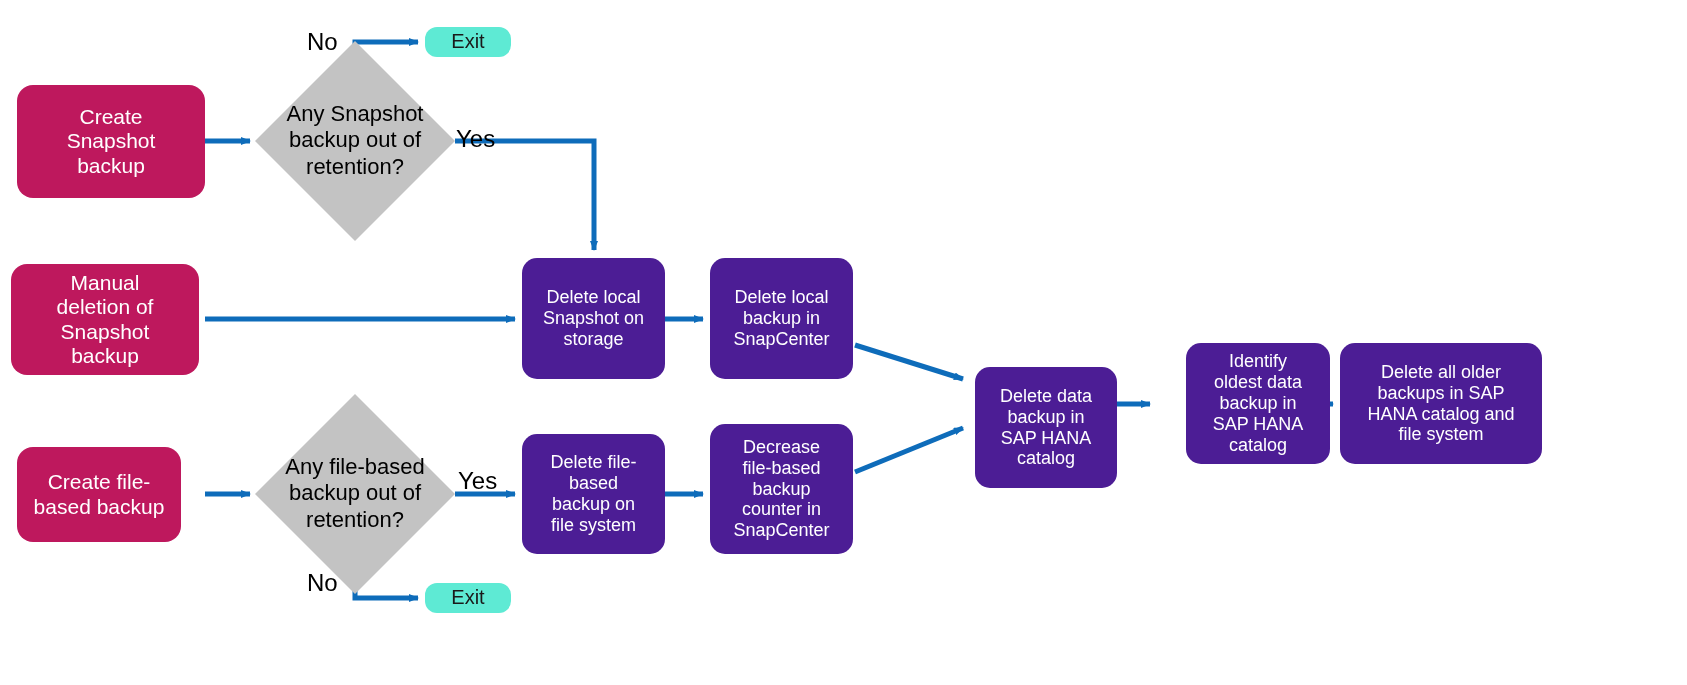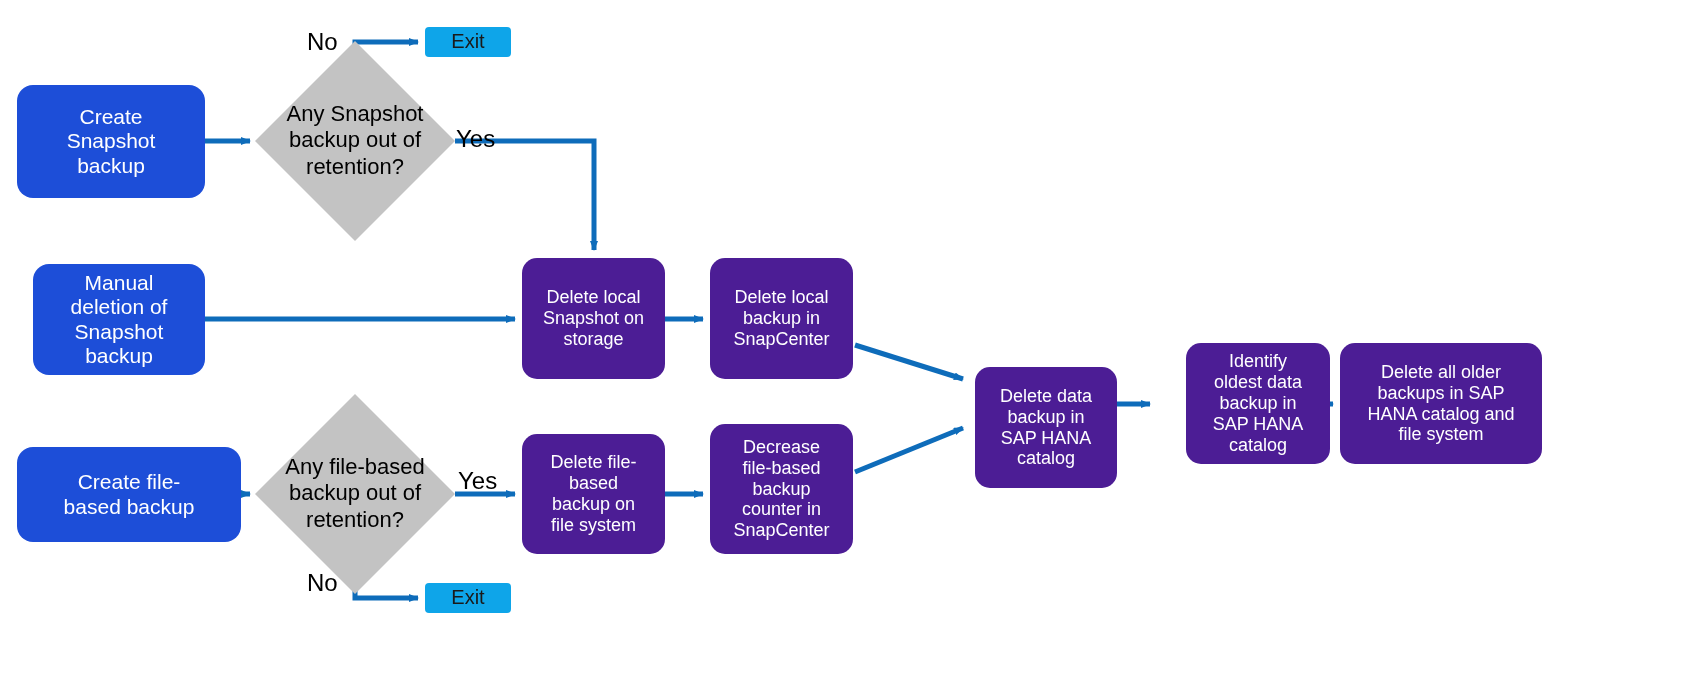--- a/index.html
+++ b/index.html
@@ -22,35 +22,35 @@
     position: absolute;
     display: flex;
     align-items: center;
     justify-content: center;
     text-align: center;
     box-sizing: border-box;
     line-height: 1.16;
     white-space: pre-line;
   }
   .node.green {
-    background: #1d4ed8;
+    background: #be185d;
     color: #ffffff;
     border-radius: 16px;
     font-size: 21px;
   }
   .node.blue {
     background: #4c1d95;
     color: #ffffff;
     border-radius: 15px;
     font-size: 18px;
   }
   .node.grey {
-    background: #0ea5e9;
+    background: #5eead4;
     color: #1a1a1a;
-    border-radius: 4px;
+    border-radius: 12px;
     font-size: 20px;
   }
   
   .diamond {
     position: absolute;
   }
   .diamond .shape {
     position: absolute;
     inset: 0;
     background: #c3c3c3;
@@ -125,28 +125,28 @@
       <path d="M1302,404 L1333,404"></path>
     </g>
   </svg>
 
   <div class="node green" style="left:17px; top:85px; width:188px; height:113px;">
     <span>Create
 Snapshot
 backup</span>
   </div>
 
-  <div class="node green" style="left:33px; top:264px; width:172px; height:111px;">
+  <div class="node green" style="left:11px; top:264px; width:188px; height:111px;">
     <span>Manual
 deletion of
 Snapshot
 backup</span>
   </div>
 
-  <div class="node green" style="left:17px; top:447px; width:224px; height:95px;">
+  <div class="node green" style="left:17px; top:447px; width:164px; height:95px;">
     <span>Create file-
 based backup</span>
   </div>
 
   <div class="diamond" style="left:255px; top:41px; width:200px; height:200px;">
     <div class="shape"></div>
     <div class="dlabel">Any Snapshot
 backup out of
 retention?</div>
   </div>

